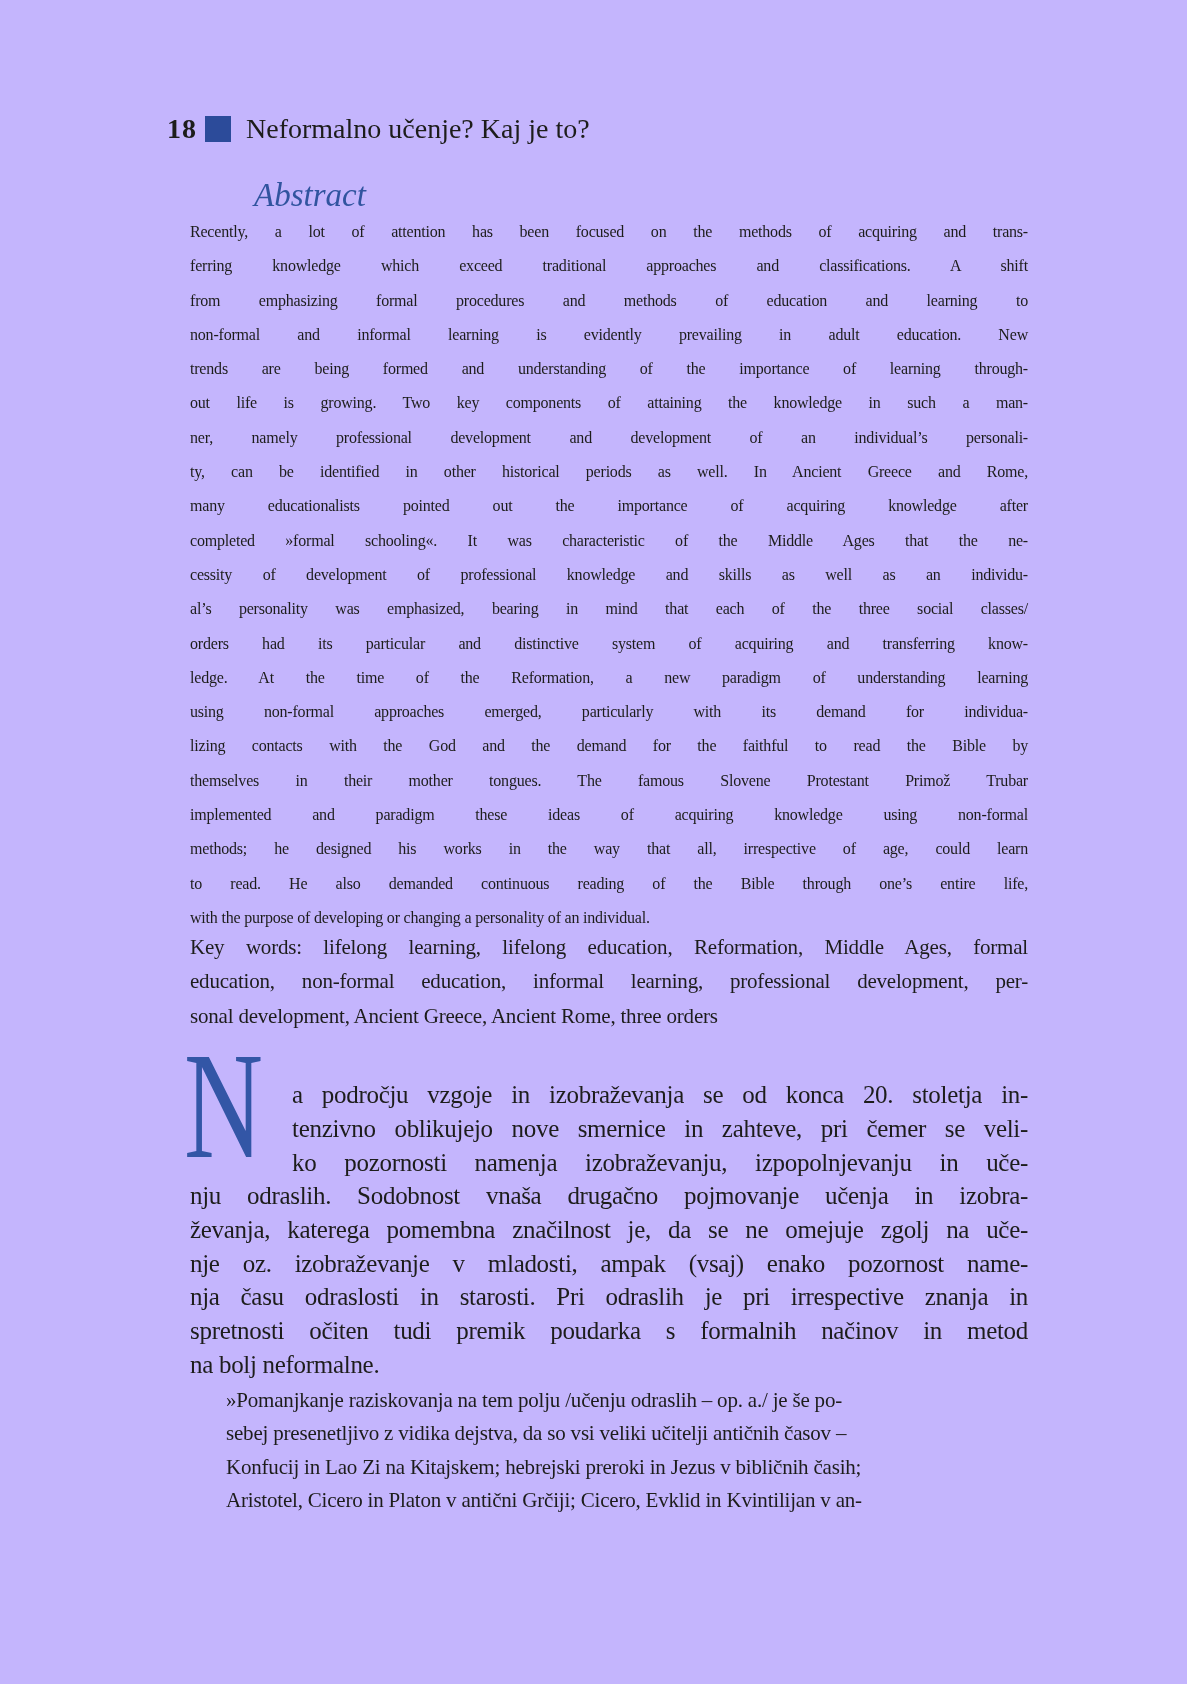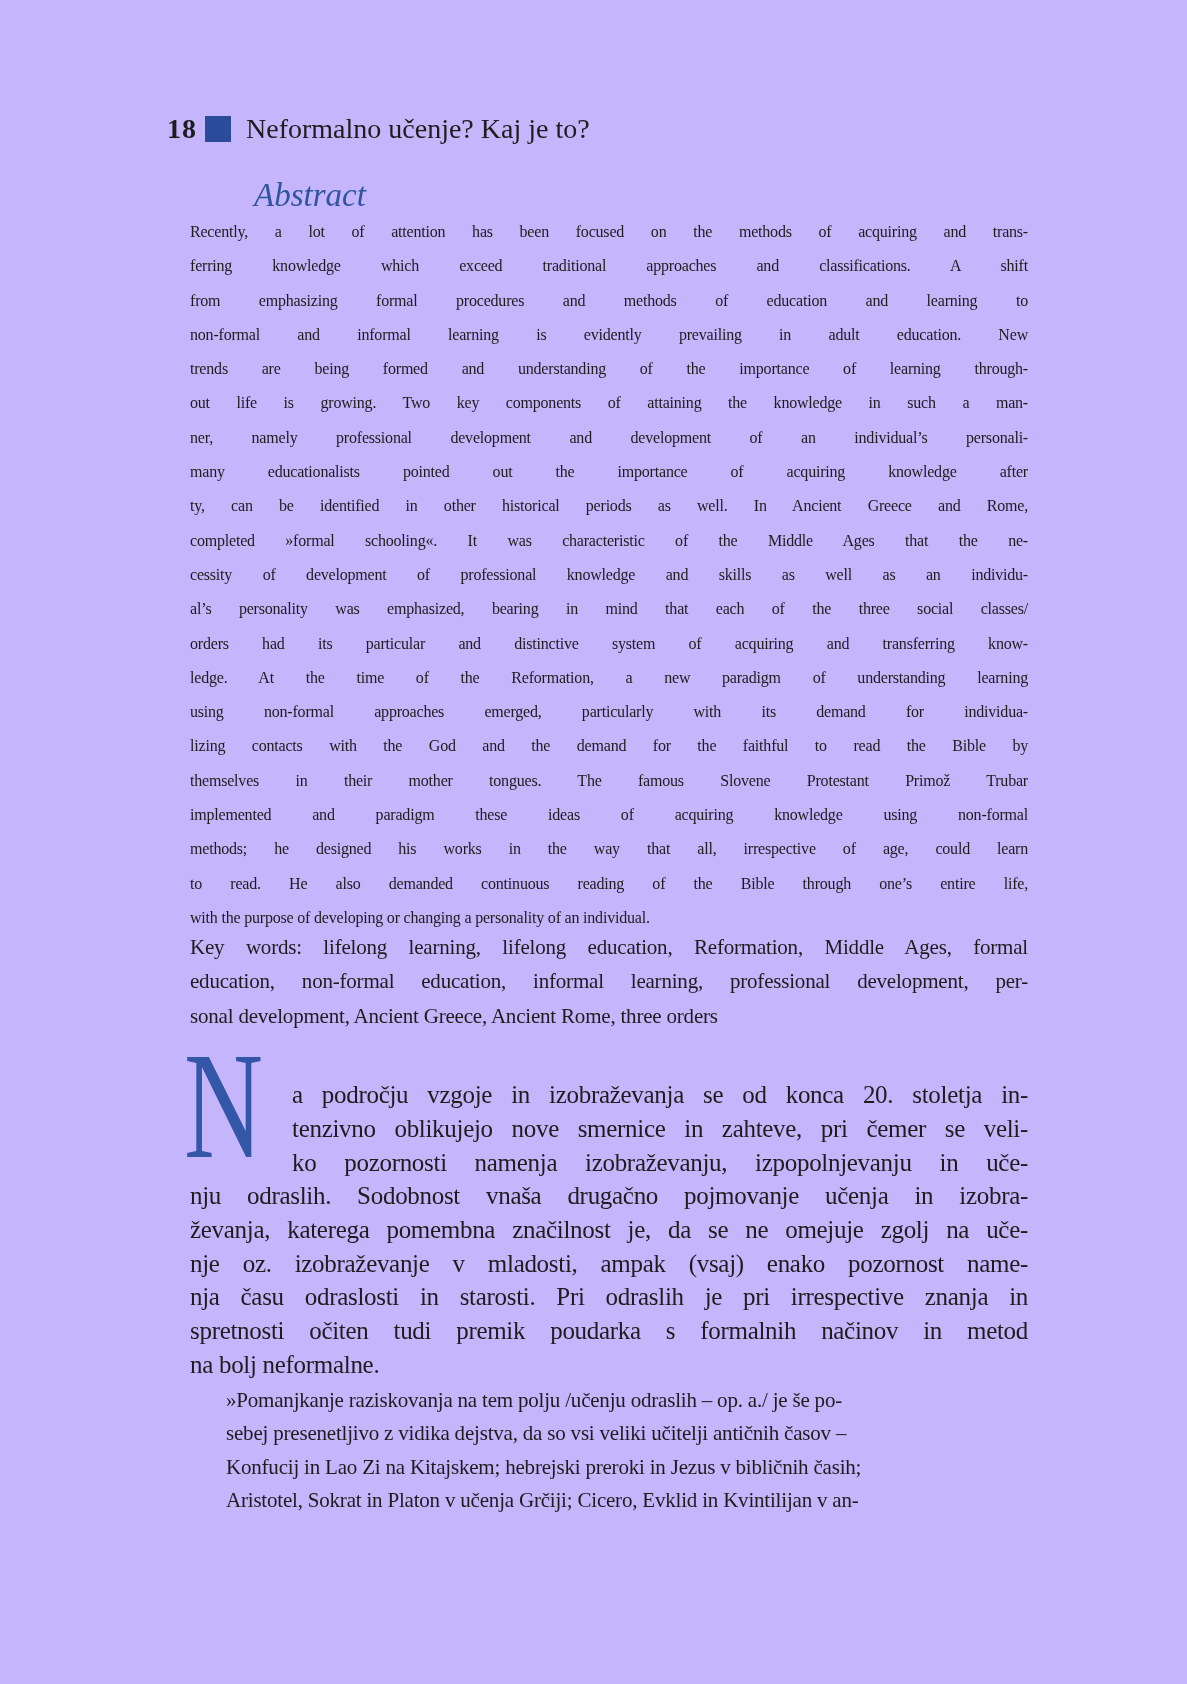--- a/index.html
+++ b/index.html
@@ -106,22 +106,22 @@
   <h2 class="abstract-heading">Abstract</h2>
 
   <section class="textblock abstract-body">
       <div class="line">Recently, a lot of attention has been focused on the methods of acquiring and trans-</div>
       <div class="line">ferring knowledge which exceed traditional approaches and classifications. A shift</div>
       <div class="line">from emphasizing formal procedures and methods of education and learning to</div>
       <div class="line">non-formal and informal learning is evidently prevailing in adult education. New</div>
       <div class="line">trends are being formed and understanding of the importance of learning through-</div>
       <div class="line">out life is growing. Two key components of attaining the knowledge in such a man-</div>
       <div class="line">ner, namely professional development and development of an individual’s personali-</div>
+      <div class="line">ty, can be identified in other historical periods as well. In Ancient Greece and Rome,</div>
       <div class="line">many educationalists pointed out the importance of acquiring knowledge after</div>
-      <div class="line">ty, can be identified in other historical periods as well. In Ancient Greece and Rome,</div>
       <div class="line">completed »formal schooling«. It was characteristic of the Middle Ages that the ne-</div>
       <div class="line">cessity of development of professional knowledge and skills as well as an individu-</div>
       <div class="line">al’s personality was emphasized, bearing in mind that each of the three social classes/</div>
       <div class="line">orders had its particular and distinctive system of acquiring and transferring know-</div>
       <div class="line">ledge. At the time of the Reformation, a new paradigm of understanding learning</div>
       <div class="line">using non-formal approaches emerged, particularly with its demand for individua-</div>
       <div class="line">lizing contacts with the God and the demand for the faithful to read the Bible by</div>
       <div class="line">themselves in their mother tongues. The famous Slovene Protestant Primož Trubar</div>
       <div class="line">implemented and paradigm these ideas of acquiring knowledge using non-formal</div>
       <div class="line">methods; he designed his works in the way that all, irrespective of age, could learn</div>
@@ -149,16 +149,16 @@
       <div class="line">nje oz. izobraževanje v mladosti, ampak (vsaj) enako pozornost name-</div>
       <div class="line">nja času odraslosti in starosti. Pri odraslih je pri irrespective znanja in</div>
       <div class="line">spretnosti očiten tudi premik poudarka s formalnih načinov in metod</div>
       <div class="line no-just">na bolj neformalne.</div>
     </section>
 
   <section class="quote">
       <div class="line">»Pomanjkanje raziskovanja na tem polju /učenju odraslih – op. a./ je še po-</div>
       <div class="line">sebej presenetljivo z vidika dejstva, da so vsi veliki učitelji antičnih časov –</div>
       <div class="line">Konfucij in Lao Zi na Kitajskem; hebrejski preroki in Jezus v bibličnih časih;</div>
-      <div class="line">Aristotel, Sokrat in Platon v učenja Grčiji; Cicero, Evklid in Kvintilijan v an-</div>
+      <div class="line">Aristotel, Cicero in Platon v antični Grčiji; Cicero, Evklid in Kvintilijan v an-</div>
     </section>
 
 </div>
 
 </body></html>

